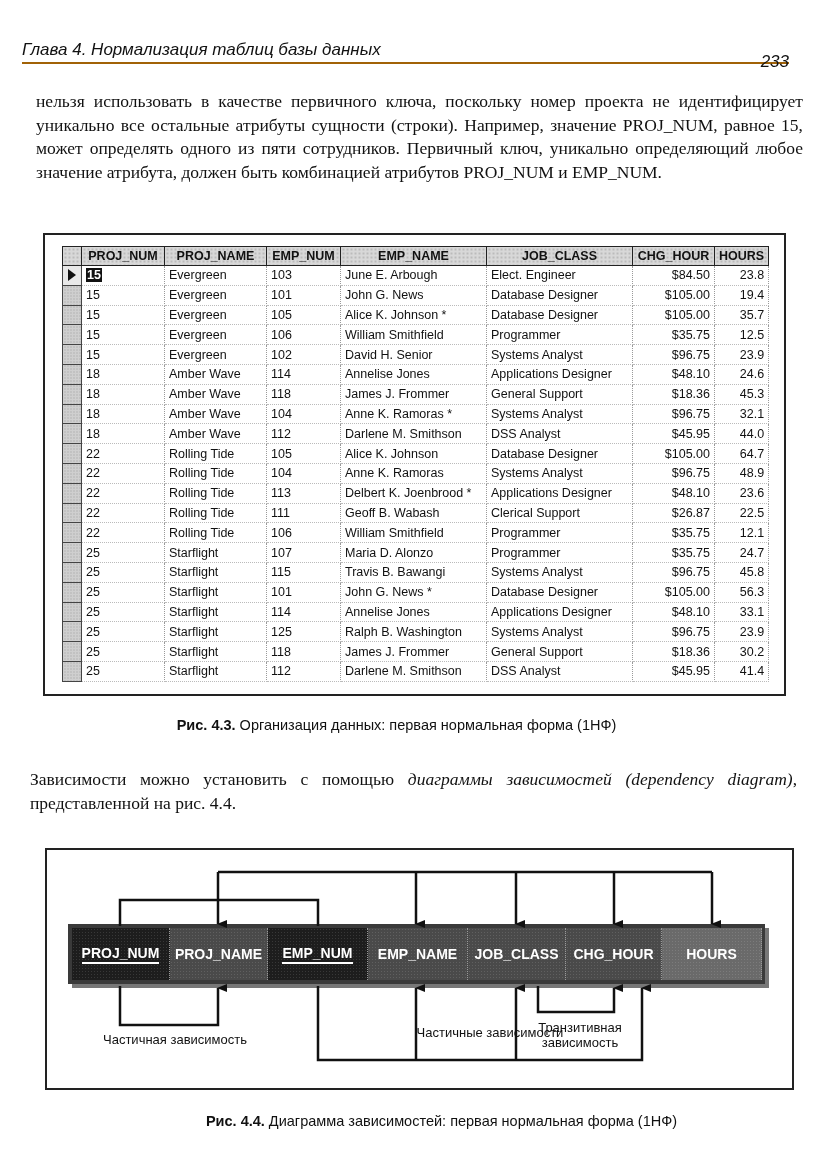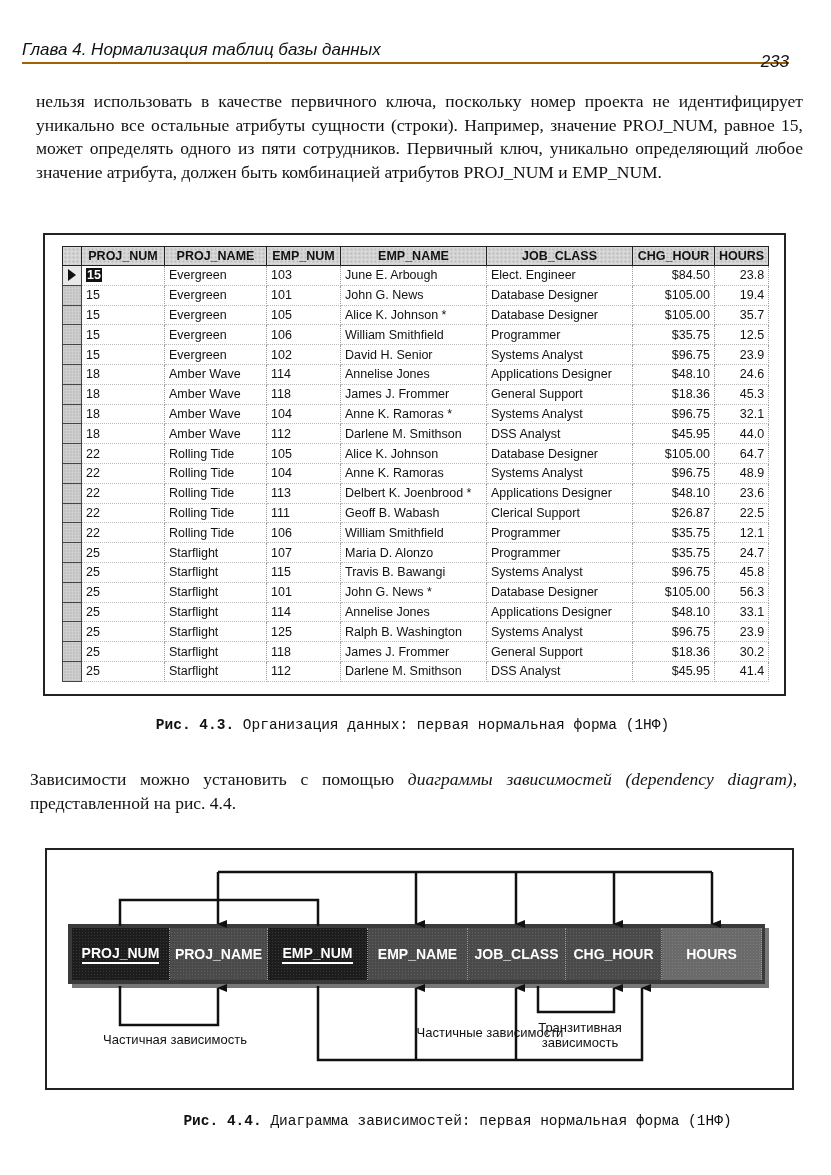--- a/index.html
+++ b/index.html
@@ -15,21 +15,21 @@
   .table-frame { position: absolute; left: 43px; top: 233px; width: 743px; height: 463px; border: 2px solid #222; background: #fff; }
   table.grid { position: absolute; left: 17px; top: 11px; border-collapse: collapse; font-family: "Liberation Sans", sans-serif; font-size: 12.5px; }
   table.grid th { background: #d8d8d8; border: 1.5px solid #222; font-weight: bold; font-size: 12.5px; height: 19px; padding: 0 4px; text-align: center; white-space: nowrap; background-image: radial-gradient(#bbb 1px, transparent 1px); background-size: 4px 4px; }
   table.grid td { height: 19.8px; padding: 0 4px; white-space: nowrap; border-right: 1px dotted #999; border-bottom: 1px dotted #bbb; }
   table.grid td.sel { width: 19px; padding: 0; background: #cfcfcf; background-image: radial-gradient(#999 1px, transparent 1px); background-size: 3px 3px; border: 1px solid #444; }
   table.grid th.sel { width: 19px; padding: 0; }
   td.num { text-align: right; }
   .cursor-cell { display: inline-block; background: #111; color: #fff; padding: 0 1px; font-weight: bold; }
   .arrow-right { display: block; width: 0; height: 0; margin: 0 auto; border-top: 6px solid transparent; border-bottom: 6px solid transparent; border-left: 8px solid #111; }
 
-  .caption { position: absolute; left: 16px; width: 793px; text-align: center; font-family: Liberation Mono, monospace; font-size: 14.5px; }
+  .caption { position: absolute; left: 0; width: 793px; text-align: center; font-family: Liberation Sans, sans-serif; font-size: 14.5px; }
   .caption b { font-weight: bold; }
   .cap1 { top: 717px; }
   .cap2 { top: 1113px; margin-left: 45px; }
 
   .diagram-frame { position: absolute; left: 45px; top: 848px; width: 749px; height: 242px; border: 2px solid #222; }
   .bar { position: absolute; top: 924px; left: 68px; width: 697px; height: 60px; background: #3a3a3a; box-shadow: 4px 4px 0 #777; }
   .dbox { position: absolute; top: 928px; height: 52px; display: flex; align-items: center; justify-content: center; color: #fff; font-family: "Liberation Sans", sans-serif; font-weight: bold; font-size: 14px; border-right: 1px dotted #999; background-image: radial-gradient(rgba(255,255,255,0.12) 1px, transparent 1px); background-size: 3px 3px; }
   .dbox.key span { border-bottom: 2px solid #fff; padding-bottom: 1px; }
   .dbox.dark { background-color: #1d1d1d; }
   .dbox.mid { background-color: #4a4a4a; }

